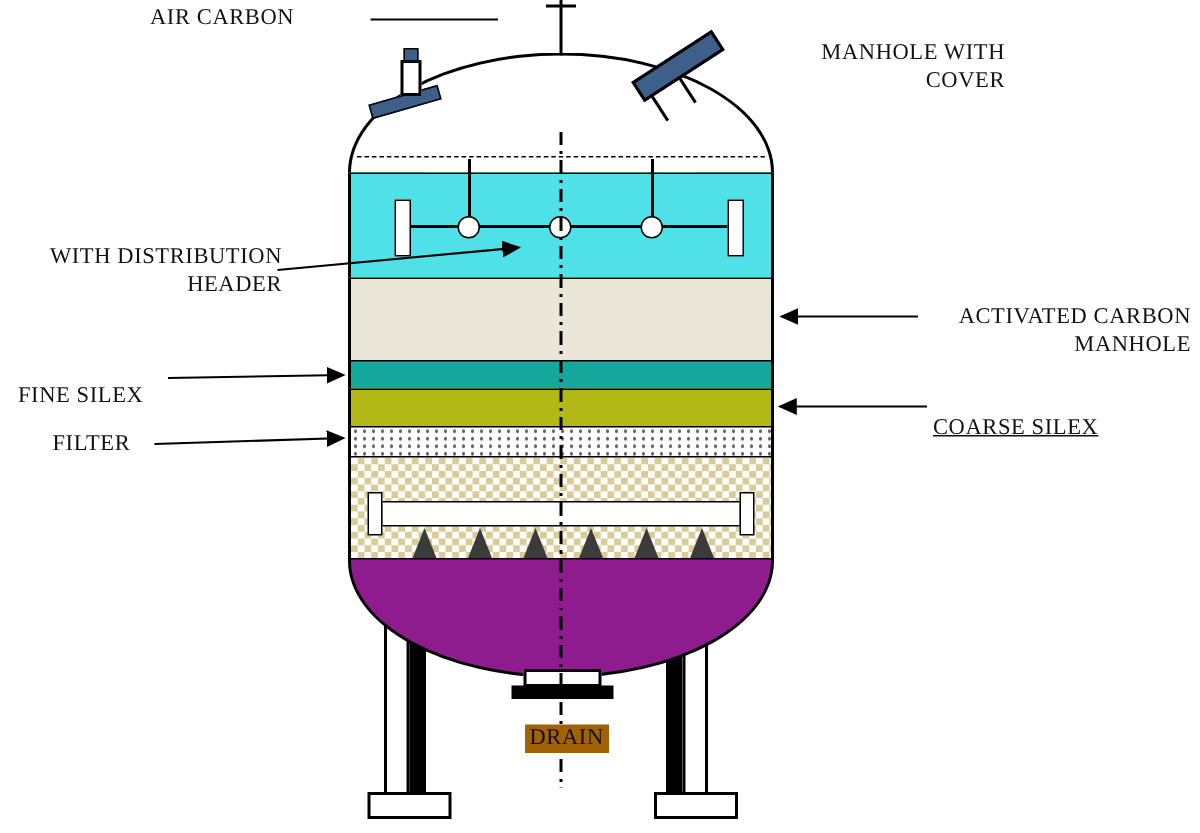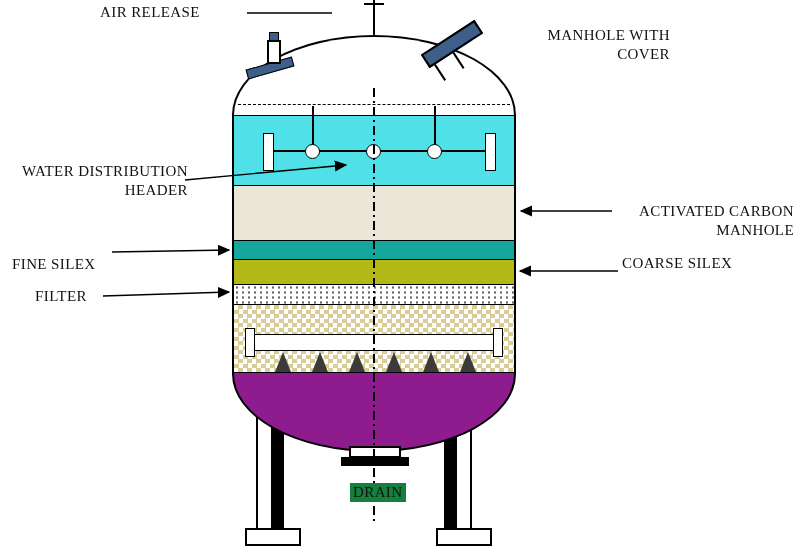--- a/index.html
+++ b/index.html
@@ -100,21 +100,21 @@
     border-bottom:20px solid #3b3b3b;
   }
 
   
   .leg-white { position:absolute; top:403px; width:17px; height:127px; background:#fff; border:2px solid #000; z-index:1; }
   .leg-black { position:absolute; top:403px; width:11px; height:127px; background:#000; z-index:1; }
   .base-plate { position:absolute; top:528px; width:56px; height:18px; background:#fff; border:2px solid #000; z-index:1; }
   .drain-neck { position:absolute; left:349px; top:446px; width:52px; height:12px; background:#fff; border:2px solid #000; z-index:4; }
   .drain-cap  { position:absolute; left:341px; top:457px; width:68px; height:9px; background:#000; z-index:4; }
 
-  .label-drain { background:#15803d; padding:0 3px; z-index:8; }
+  .label-drain { background:#a16207; padding:0 3px; z-index:8; }
 
   .leader-svg { position:absolute; left:0; top:0; width:800px; height:555px; z-index:7; pointer-events:none; }
 </style>
 </head>
 <body>
 
 <div id="canvas">
 
   <svg class="leader-svg" viewBox="0 0 800 555">
     <defs>
@@ -175,22 +175,22 @@
 
   <div class="leg-white" style="left:256px;"></div>
   <div class="leg-black" style="left:273px;"></div>
   <div class="leg-black" style="left:444px;"></div>
   <div class="leg-white" style="left:455px;"></div>
   <div class="base-plate" style="left:245px;"></div>
   <div class="base-plate" style="left:436px;"></div>
   <div class="drain-neck"></div>
   <div class="drain-cap"></div>
 
-  <div class="diagram-label" style="left:100px; top:3px; width:150px;">AIR RELEASE</div>
+  <div class="diagram-label" style="left:100px; top:3px; width:150px;">AIR CARBON</div>
   <div class="diagram-label center" style="left:512px; top:26px; width:158px;">MANHOLE WITH COVER</div>
-  <div class="diagram-label center" style="left:6px; top:162px; width:182px;">WATER DISTRIBUTION HEADER</div>
+  <div class="diagram-label center" style="left:6px; top:162px; width:182px;">WITH DISTRIBUTION HEADER</div>
   <div class="diagram-label center" style="left:606px; top:202px; width:188px;">ACTIVATED CARBON MANHOLE</div>
   <div class="diagram-label" style="left:12px; top:243px; width:100px;margin-top:12px;">FINE SILEX</div>
-  <div class="diagram-label" style="left:622px; top:254px; width:140px;">COARSE SILEX</div>
+  <div class="diagram-label" style="left:622px; top:276px; width:140px;text-decoration:underline;">COARSE SILEX</div>
   <div class="diagram-label" style="left:35px; top:287px; width:80px;">FILTER</div>
   <div class="diagram-label label-drain" style="left:350px; top:483px;">DRAIN</div>
 
 </div>
 
 </body></html>

